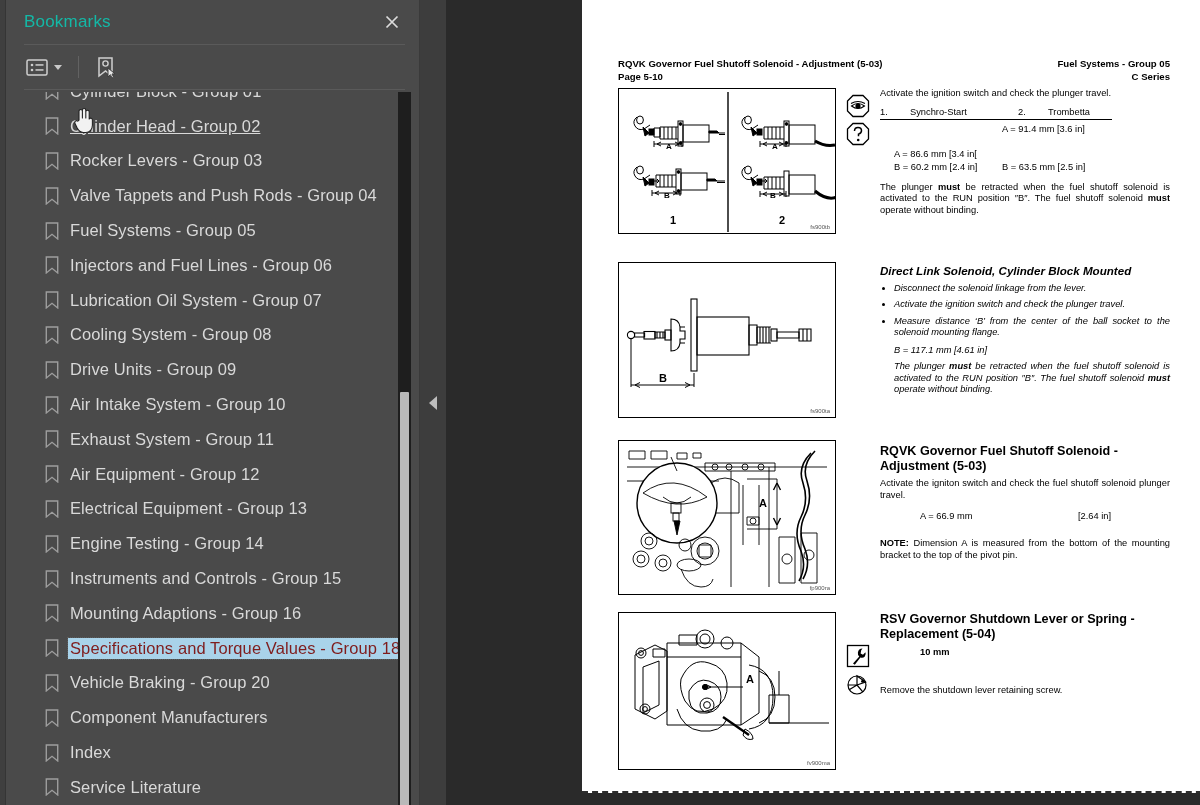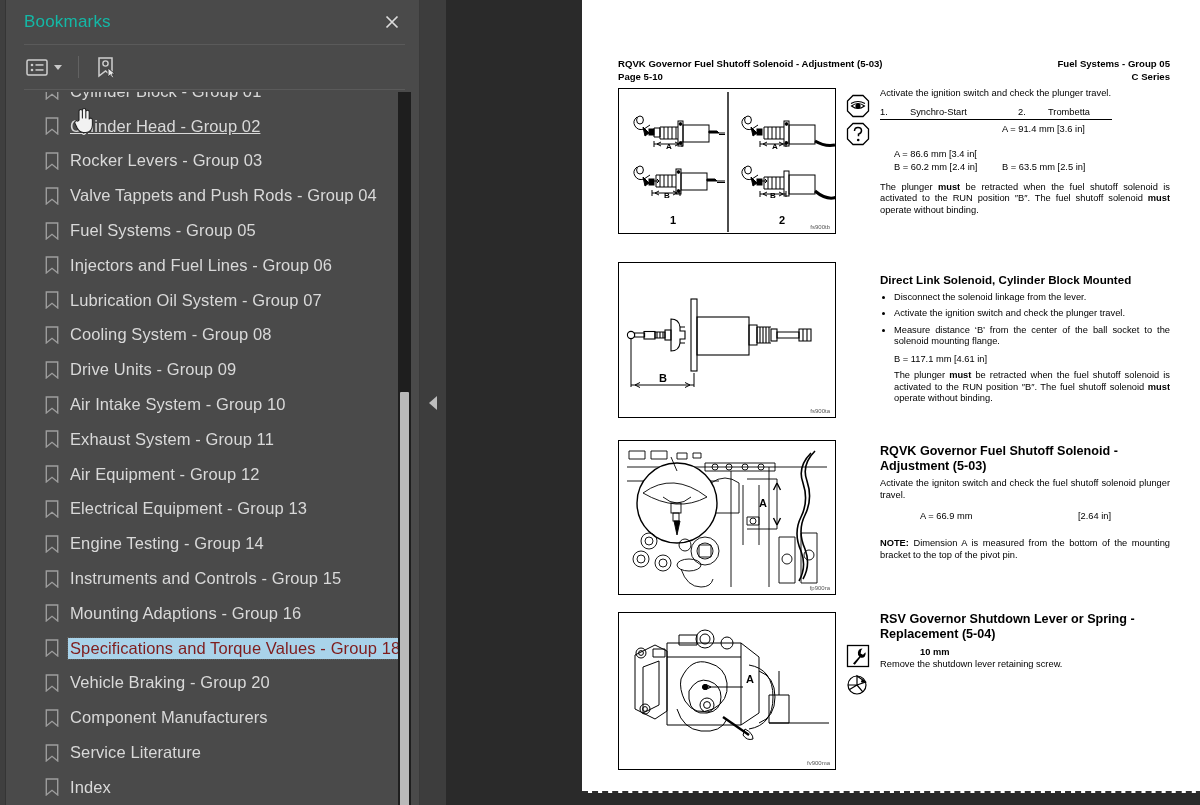--- a/index.html
+++ b/index.html
@@ -362,27 +362,27 @@
           <div class="bm-item">
             <svg class="bm-ico" viewBox="0 0 14 17">
               <path d="M1.6 1 H12.4 V16 L7 11.6 L1.6 16 Z" fill="none" stroke="#9e9e9e" stroke-width="1.3"></path>
             </svg>
             <span class="bm-label">Component Manufacturers</span>
           </div>
           <div class="bm-item">
             <svg class="bm-ico" viewBox="0 0 14 17">
               <path d="M1.6 1 H12.4 V16 L7 11.6 L1.6 16 Z" fill="none" stroke="#9e9e9e" stroke-width="1.3"></path>
             </svg>
+            <span class="bm-label">Index</span>
+          </div>
+          <div class="bm-item">
+            <svg class="bm-ico" viewBox="0 0 14 17">
+              <path d="M1.6 1 H12.4 V16 L7 11.6 L1.6 16 Z" fill="none" stroke="#9e9e9e" stroke-width="1.3"></path>
+            </svg>
             <span class="bm-label">Service Literature</span>
-          </div>
-          <div class="bm-item">
-            <svg class="bm-ico" viewBox="0 0 14 17">
-              <path d="M1.6 1 H12.4 V16 L7 11.6 L1.6 16 Z" fill="none" stroke="#9e9e9e" stroke-width="1.3"></path>
-            </svg>
-            <span class="bm-label">Index</span>
           </div>
         </div>
     </div>
 
     <div id="bm-track">
       <div id="bm-thumb"></div>
     </div>
 
     <svg id="cursor" style="position:absolute;left:72px;top:106px;width:22px;height:28px;pointer-events:none;" viewBox="0 0 22 28">
       <path d="M7 14 V5.2 a1.7 1.7 0 0 1 3.4 0 V12 V4.2 a1.7 1.7 0 0 1 3.4 0 V12 V6 a1.7 1.7 0 0 1 3.4 0 V13 a1.7 1.7 0 0 1 3.2 .9 v5.4 c0 4-2.6 7.2-6.6 7.2 h-2.6 c-3 0-4.6-1.6-6-4.4 L3 17.4 a1.8 1.8 0 0 1 2.8-2.2 Z" fill="#f2f2f2" stroke="#222" stroke-width="1.1" stroke-linejoin="round"></path>
@@ -565,21 +565,21 @@
             <g stroke="#000" fill="none" stroke-width="1">
               <path d="M12 76 v48 M75 110 v14"></path>
               <path d="M12 122 h63"></path>
               <path d="M16 122 l5-2.5 M16 122 l5 2.5 M71 122 l-5-2.5 M71 122 l-5 2.5"></path>
             </g>
             <text x="40" y="119" font-size="11" font-weight="bold" font-family="Liberation Sans, sans-serif">B</text>
           </svg>
           <div class="figid">fs900ta</div>
         </div>
 
-        <div class="txtcol" style="left:262px;top:11px;width:290px;">
+        <div class="txtcol" style="left:262px;top:2px;width:290px;font-style:italic;">
           <div class="h-title">Direct Link Solenoid, Cylinder Block Mounted</div>
           <ul class="bul">
             <li>Disconnect the solenoid linkage from the lever.</li>
             <li>Activate the ignition switch and check the plunger travel.</li>
             <li>Measure distance ‘B’ from the center of the ball socket to the solenoid mounting flange.</li>
           </ul>
           <div class="meas" style="margin:2px 0 4px 14px;">B = 117.1 mm [4.61 in]</div>
           <div class="body-t" style="margin-left:14px;"><span>The plunger </span><b>must</b><span> be retracted when the fuel shutoff solenoid is activated to the RUN position ″B″. The fuel shutoff solenoid </span><b>must</b><span> operate without binding.</span></div>
         </div>
       </div>
@@ -706,19 +706,19 @@
             <circle cx="11" cy="13" r="9" fill="none" stroke="#000" stroke-width="1.2"></circle>
             <path d="M11 4 V13 L19.6 10 Z" fill="none" stroke="#000" stroke-width="1.2"></path>
             <path d="M11 13 L3.2 17.8 M11 13 L17 20.2 M11 13 L2 13" stroke="#000" stroke-width="1.2"></path>
             <circle cx="16.6" cy="9.2" r="1.5" fill="#000"></circle>
           </svg>
         </div>
 
         <div class="txtcol" style="left:262px;top:0;width:290px;">
           <div class="h-title-lg">RSV Governor Shutdown Lever or Spring - Replacement (5-04)</div>
           <div class="meas" style="font-weight:bold;margin-top:3px;">10 mm</div>
-          <div class="body-t" style="text-align:left;margin-top:0;">Remove the shutdown lever retaining screw.</div>
+          <div class="body-t" style="text-align:left;margin-top:26px;">Remove the shutdown lever retaining screw.</div>
         </div>
       </div>
 
     </div>
   </div>
 </div>
 
 </body></html>

